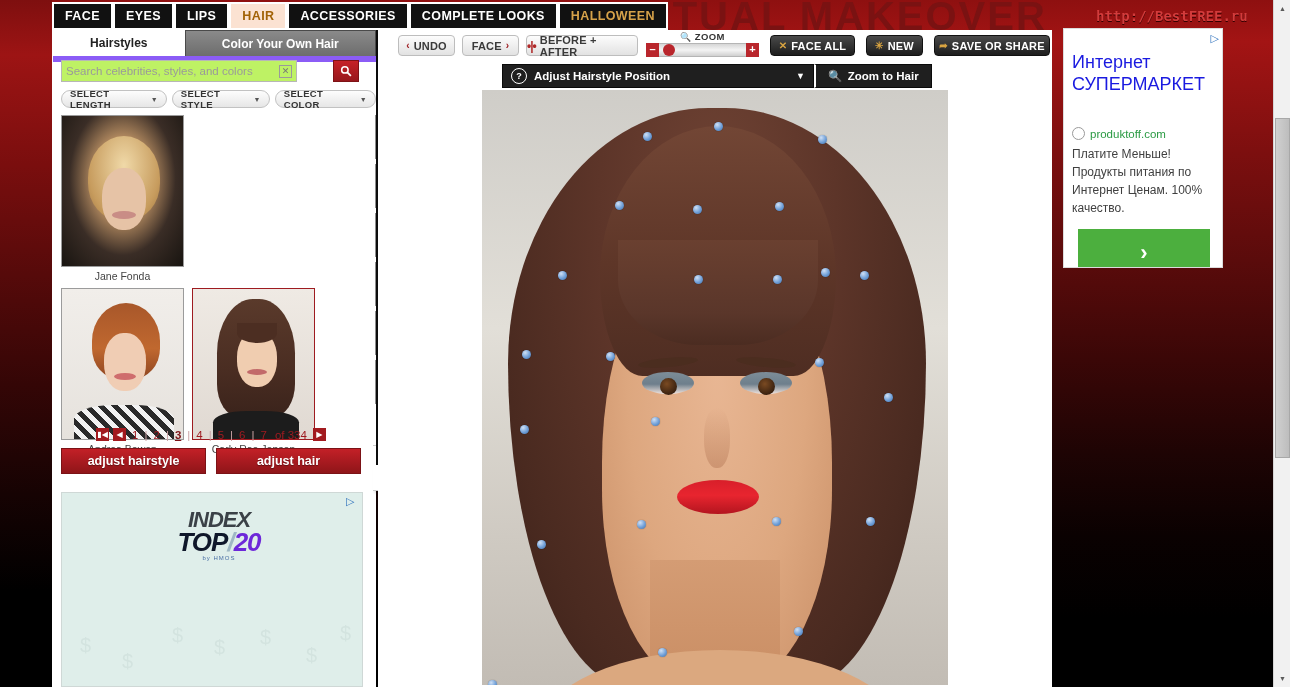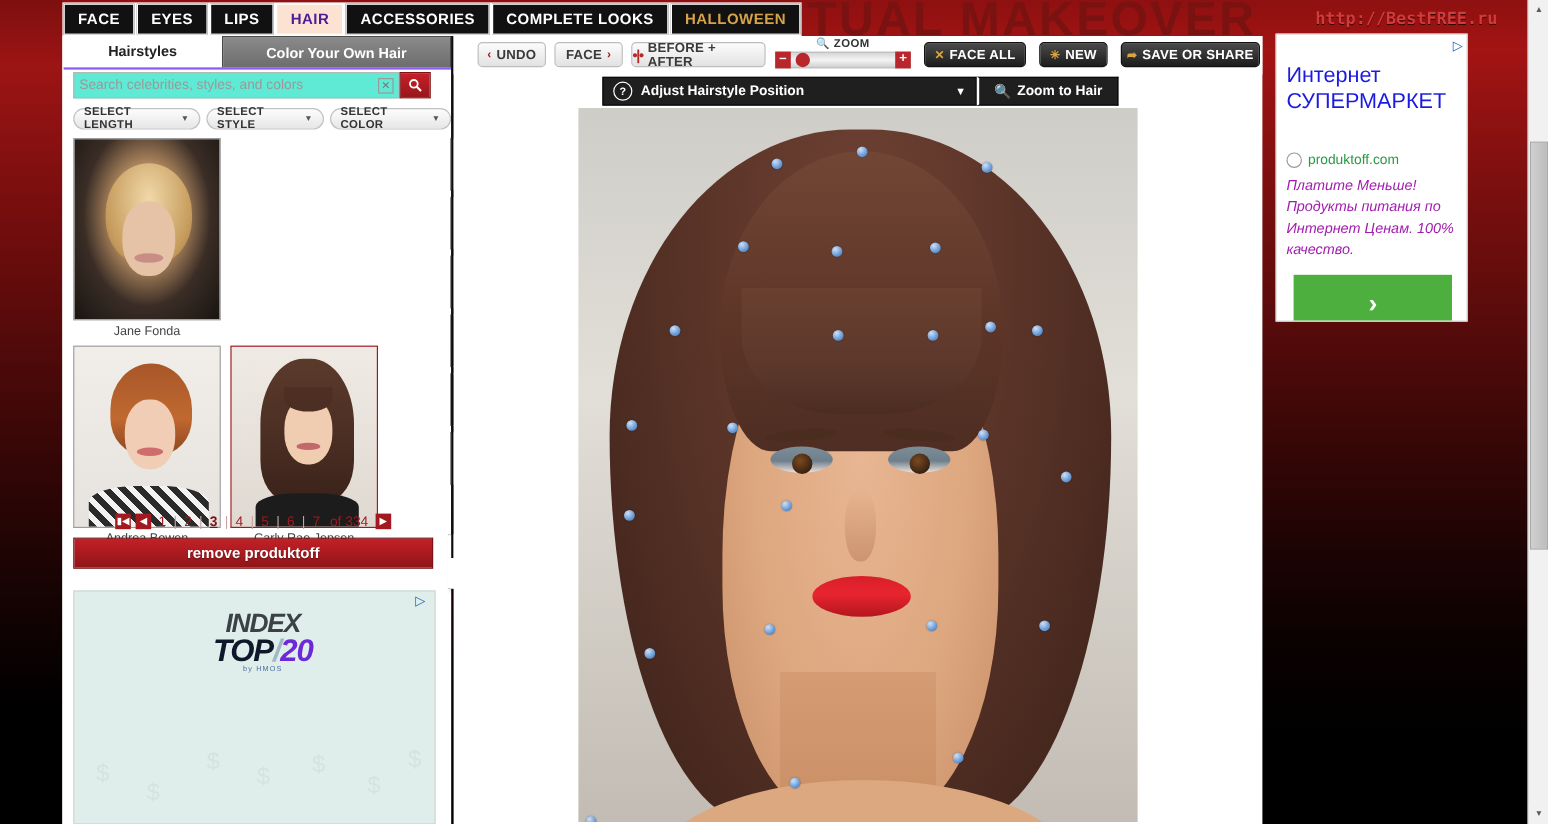--- a/index.html
+++ b/index.html
@@ -28,38 +28,38 @@
     font-size:14px;font-weight:bold;letter-spacing:0px;
     font-family:"DejaVu Sans Mono", monospace;text-shadow:0 1px 0 #300;}
 
   
   .topnav{position:absolute;left:52px;top:2px;height:28px;display:flex;
     background:#fff;padding:1px;box-sizing:border-box;}
   .topnav .tab{background:#111;color:#fff;font-size:12.5px;font-weight:bold;
     letter-spacing:.4px;display:flex;align-items:center;justify-content:center;
     padding:0 11px;margin-right:2px;height:26px;box-sizing:border-box;
     border:1px solid #fff;cursor:pointer;}
-  .topnav .tab.active{background:#fbe2d2;color:#4c1d95;}
+  .topnav .tab.active{background:#fbe2d2;color:#a16207;}
   .topnav .tab.halloween{color:#d6a24a;}
   .topnav .tab:last-child{margin-right:0;}
 
   
   .leftpanel{position:absolute;left:52px;top:30px;width:324px;height:657px;
     background:#fff;border-left:1px solid #fff;box-sizing:border-box;}
   .subtabs{position:relative;height:26px;background:#fff;display:flex;
-    border-bottom:2px solid #8b5cf6;}
+    border-bottom:6px solid #8b5cf6;}
   .subtab{display:flex;align-items:center;justify-content:center;
     font-size:12px;font-weight:bold;color:#333;height:26px;box-sizing:border-box;cursor:pointer;}
   .subtab.sel{width:132px;background:#fff;color:#222;}
   .subtab.unsel{width:192px;background:linear-gradient(to bottom,#8a8a8a,#6d6d6d);
     color:#fff;border:1px solid #4a4a4a;border-bottom:none;}
 
   .searchrow{position:absolute;left:8px;top:30px;width:300px;height:22px;}
-  .searchbox{position:absolute;left:0;top:0;width:272px;height:22px;
-    border:1px solid #b7b7b7;box-sizing:border-box;background:#5eead4;}
+  .searchbox{position:absolute;left:0;top:0;width:236px;height:22px;
+    border:1px solid #b7b7b7;box-sizing:border-box;background:#bef264;}
   .searchbox input{border:0;outline:0;width:250px;height:20px;margin:0;padding:0 4px;
     font-size:11.5px;color:#555;font-family:"Liberation Sans", sans-serif;background:transparent;}
   .searchbox input::placeholder{color:#9a9a9a;}
   .clearx{position:absolute;right:4px;top:4px;width:11px;height:11px;
     border:1px solid #9a9a9a;color:#777;font-size:9px;line-height:10px;text-align:center;cursor:pointer;}
   .searchbtn{position:absolute;left:272px;top:0;width:26px;height:22px;
     background:linear-gradient(to bottom,#c62127,#97171c);border:1px solid #7e1216;
     box-sizing:border-box;display:flex;align-items:center;justify-content:center;cursor:pointer;}
   .searchbtn svg{width:12px;height:12px;}
 
@@ -211,22 +211,22 @@
   
   .rightad{position:absolute;left:1063px;top:28px;width:160px;height:240px;
     background:#fff;border:1px solid #dcdcdc;box-sizing:border-box;overflow:hidden;}
   .rad-choice{position:absolute;right:3px;top:3px;color:#2a6ebb;font-size:11px;cursor:pointer;}
   .rad-title{position:absolute;left:8px;top:22px;width:146px;color:#1a1ae0;
     font-size:18px;line-height:22px;font-weight:normal;cursor:pointer;}
   .rad-url{position:absolute;left:8px;top:98px;display:flex;align-items:center;
     color:#2a9a43;font-size:11.5px;}
   .rad-url .globe{width:11px;height:11px;border-radius:50%;border:1px solid #9a9a9a;
     margin-right:5px;display:inline-block;}
-  .rad-body{position:absolute;left:8px;top:116px;width:148px;color:#a21caf;
-    font-size:12px;line-height:18px;font-style:italic;}
+  .rad-body{position:absolute;left:8px;top:116px;width:148px;color:#404040;
+    font-size:12px;line-height:18px;}
   .rad-cta{position:absolute;left:14px;top:200px;width:132px;height:48px;
     background:#4caf3e;display:flex;align-items:center;justify-content:center;
     color:#fff;font-size:22px;font-weight:bold;cursor:pointer;}
 
   
   .vscroll{position:absolute;right:0;top:0;width:17px;height:687px;
     background:#f1f1f1;border-left:1px solid #d6d6d6;box-sizing:border-box;}
   .vs-arrow{width:17px;height:17px;display:flex;align-items:center;justify-content:center;
     font-size:7px;color:#5a5a5a;background:#f1f1f1;cursor:pointer;}
   .vs-arrow.bot{position:absolute;bottom:0;left:0;}
@@ -353,21 +353,22 @@
       <span class="pnum">5</span>
       <span class="psep">|</span>
       <span class="pnum">6</span>
       <span class="psep">|</span>
       <span class="pnum">7</span>
       <span class="pof">of 334</span>
       <div class="pbtn">▶</div>
     </div>
 
     <div class="actions">
-      <div class="actbtn">remove produktoff</div>
+      <div class="actbtn">adjust hairstyle</div>
+      <div class="actbtn">adjust hair</div>
     </div>
 
     <div class="leftad">
       <div class="adchoice">▷</div>
       <div class="idxlogo">
         <div class="idx1">INDEX</div>
         <div class="idx2">
           <span class="t">TOP</span><span class="s" style="color:#9fb8c4">/</span><span class="n">20</span>
         </div>
         <div class="idxsub">by HMOS</div>

